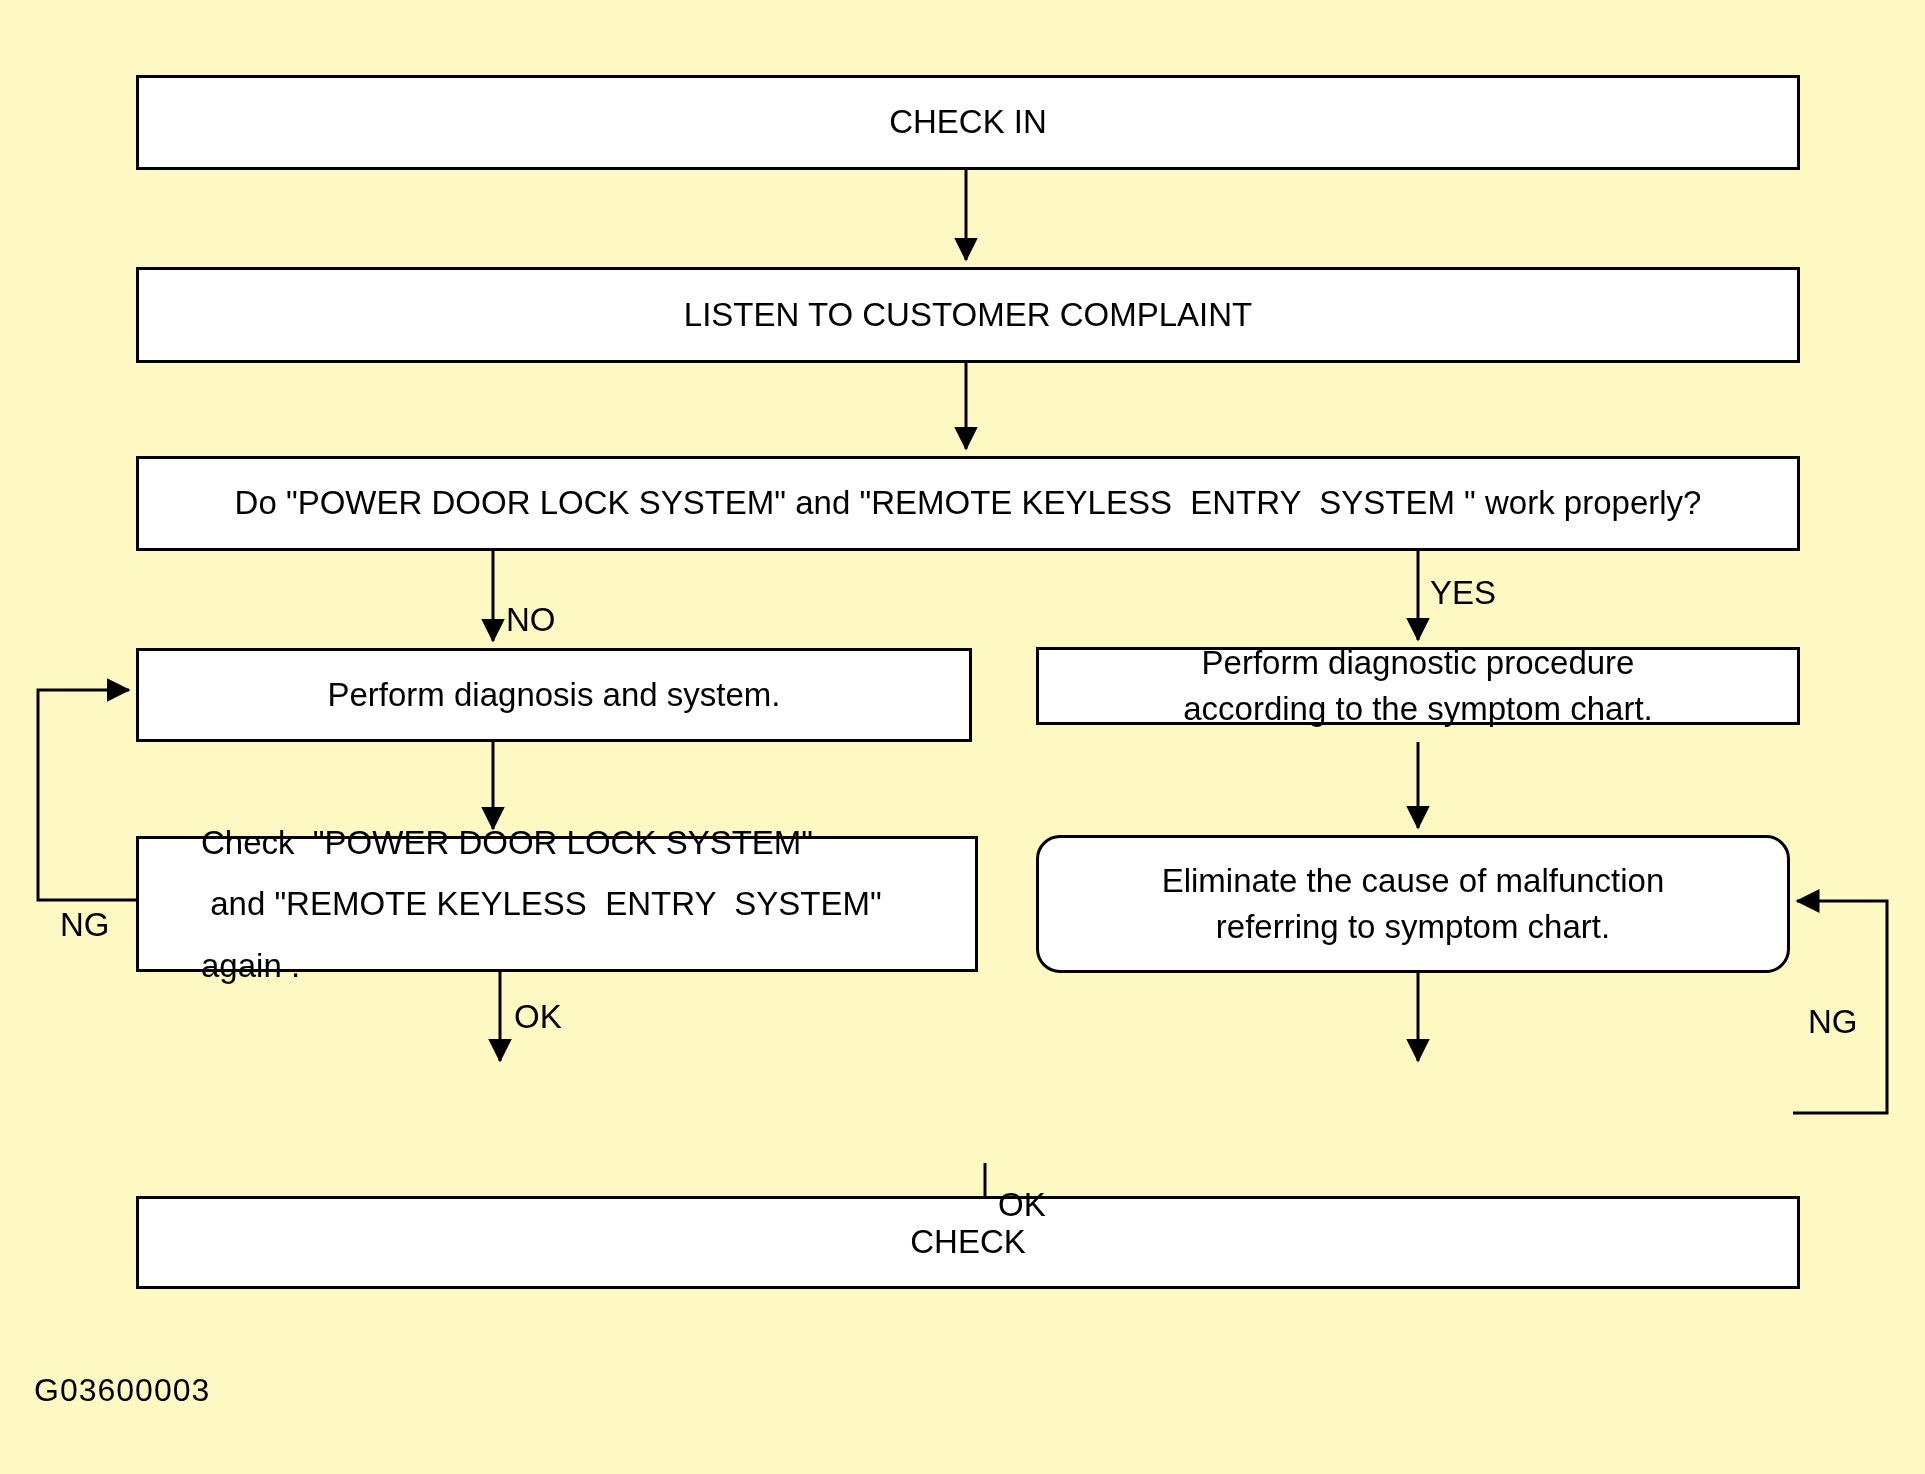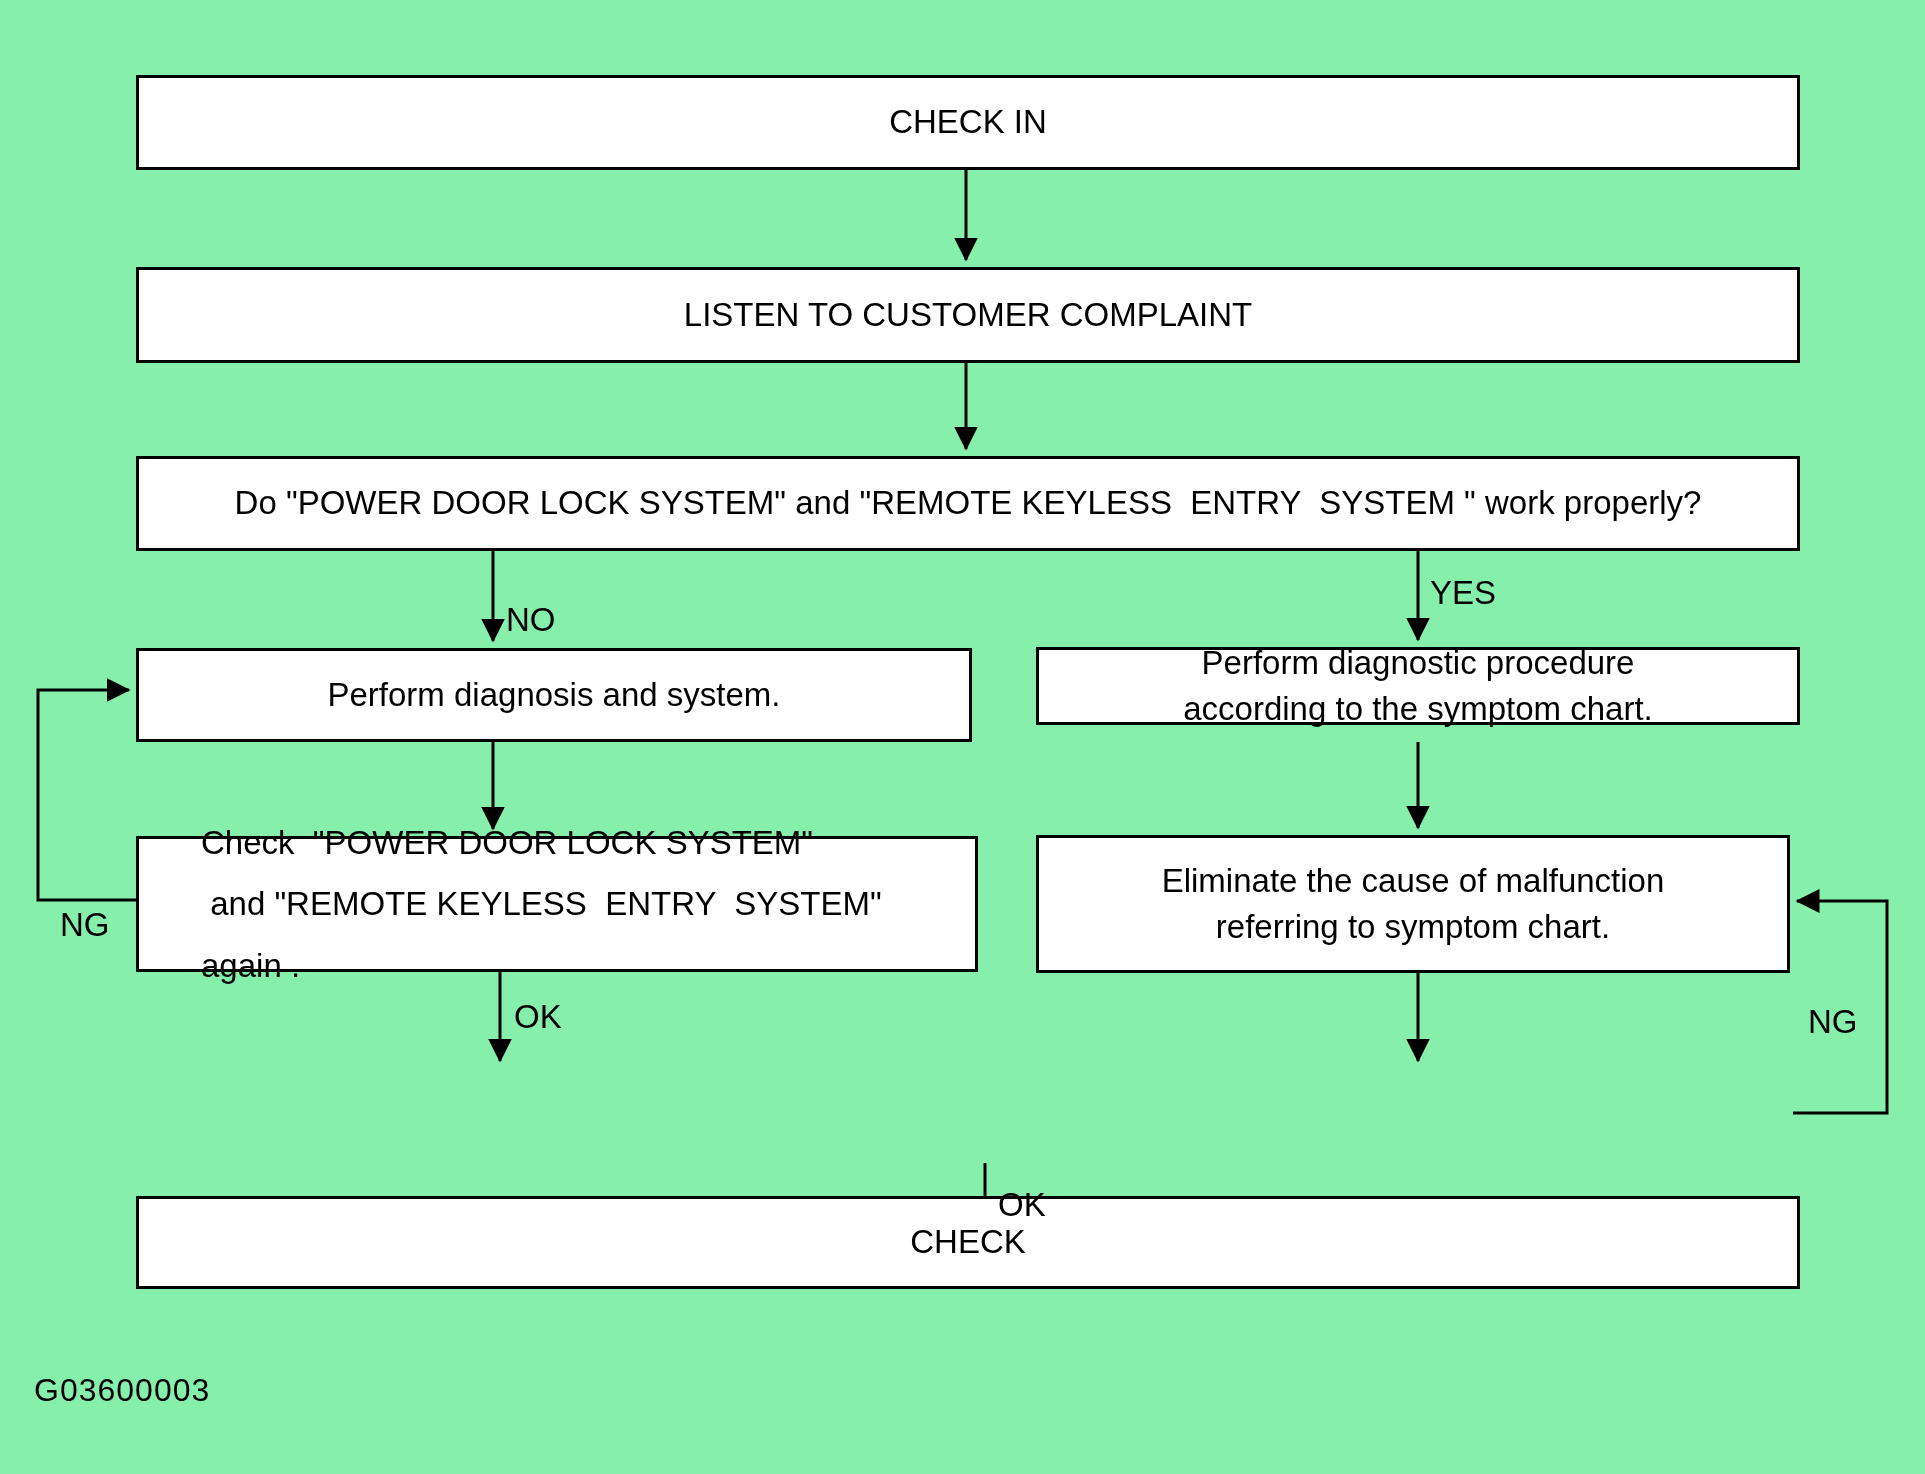--- a/index.html
+++ b/index.html
@@ -5,21 +5,21 @@
 <style>
   html, body {
     margin: 0;
     padding: 0;
     background: #ffffff;
   }
   #canvas {
     position: relative;
     width: 1925px;
     height: 1474px;
-    background: #86efac;
+    background: #fef9c3;
     font-family: "Liberation Sans", "DejaVu Sans", sans-serif;
     color: #000000;
     overflow: hidden;
   }
   .node {
     position: absolute;
     box-sizing: border-box;
     border: 3px solid #000000;
     background: #ffffff;
     display: flex;
@@ -37,21 +37,21 @@
     padding-right: 20px;
     line-height: 1.85;
   }
   
   .n1 { left:136px;  top:75px;   width:1664px; height:95px;  }
   .n2 { left:136px;  top:267px;  width:1664px; height:96px;  }
   .n3 { left:136px;  top:456px;  width:1664px; height:95px;  }
   .n4 { left:136px;  top:648px;  width:836px;  height:94px;  }
   .n5 { left:1036px; top:647px;  width:764px;  height:78px;  }
   .n6 { left:136px;  top:836px;  width:842px;  height:136px; }
-  .n7 { left:1036px; top:835px;  width:754px;  height:138px; }
+  .n7 { left:1036px; top:835px;  width:754px;  height:138px;border-radius:24px; }
   .n8 { left:136px;  top:1068px; width:1657px; height:95px;  }
   .n9 { left:136px;  top:1196px; width:1664px; height:93px;  }
 
   .edge-label {
     position: absolute;
     font-size: 33px;
     line-height: 1;
     white-space: nowrap;
   }
   .lbl-no       { left:506px;  top:603px;text-align:right;  }

